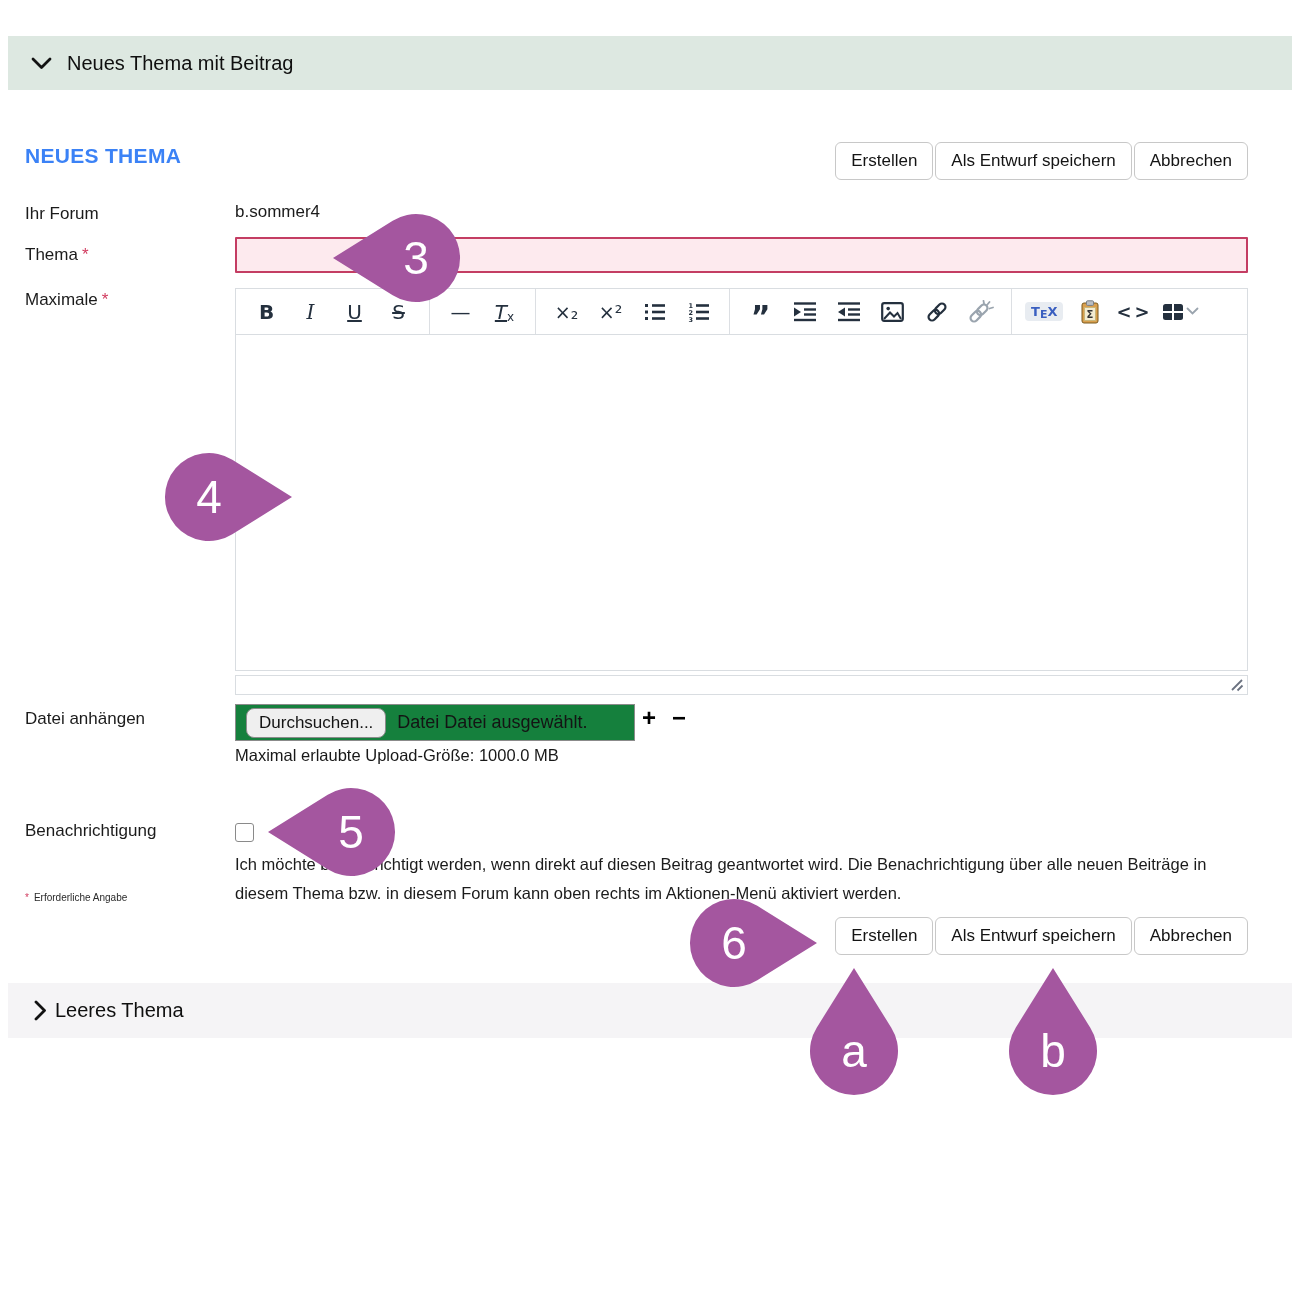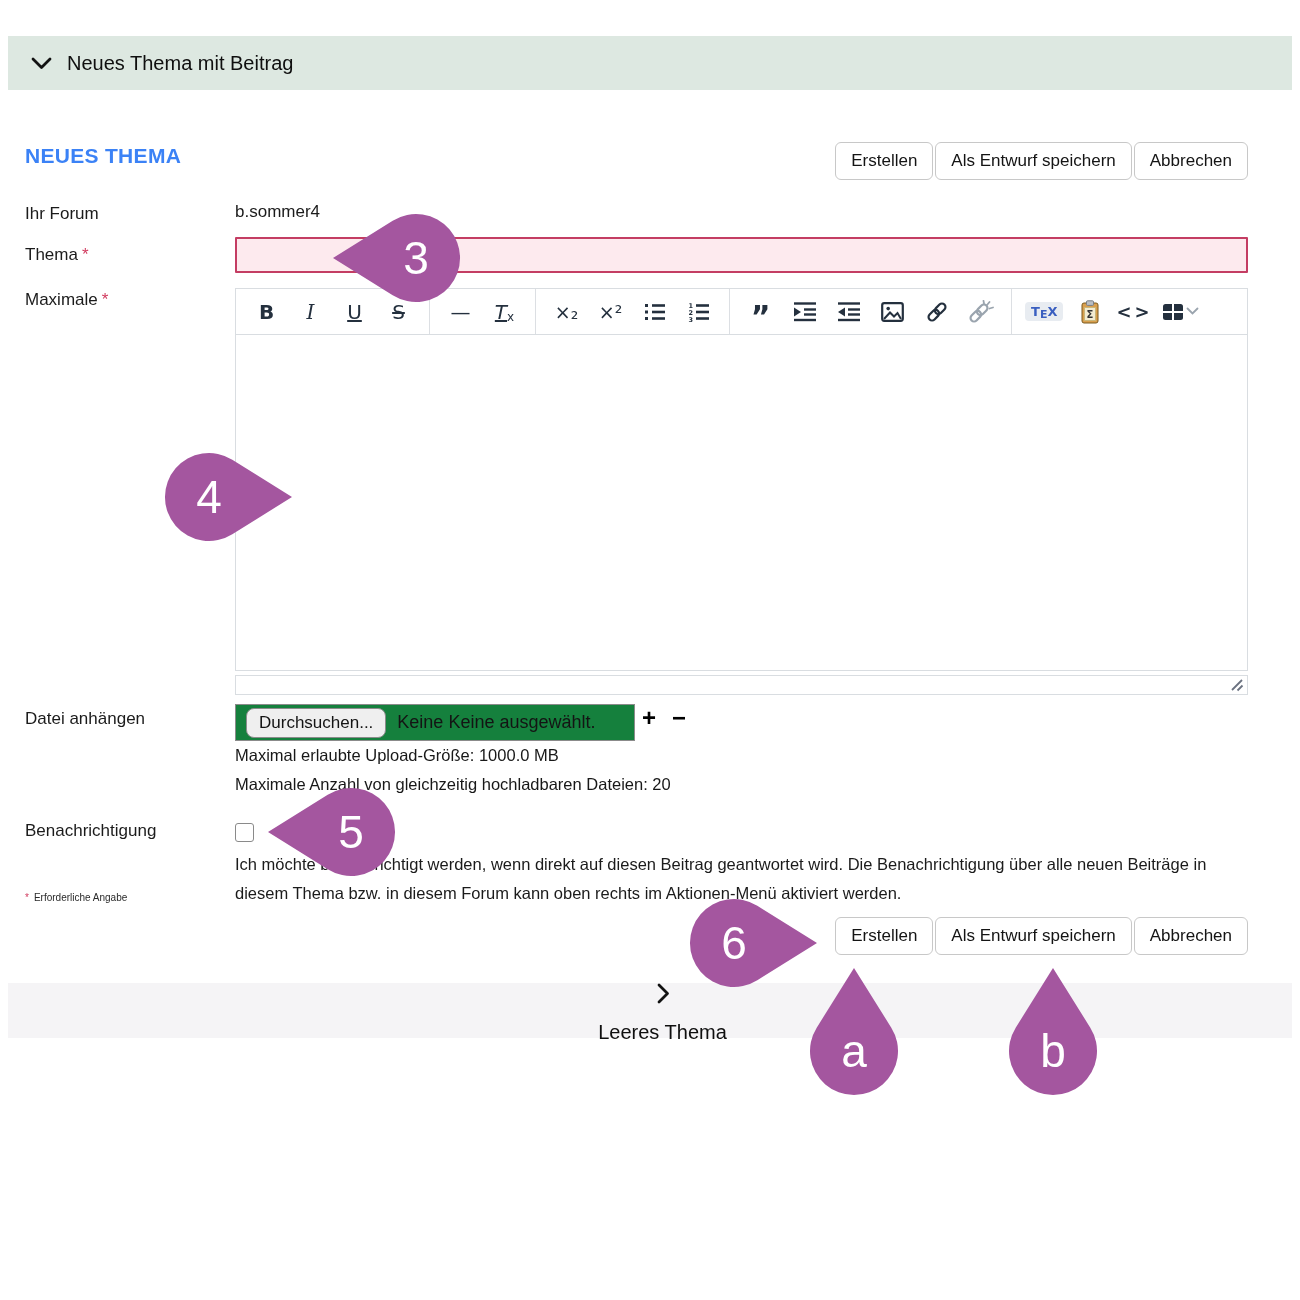--- a/index.html
+++ b/index.html
@@ -5,21 +5,21 @@
   * { margin:0; padding:0; box-sizing:border-box; }
   html,body { background:#fff; }
   .app { position:relative; width:1300px; height:1300px; background:#fff;
          font-family:"Liberation Sans",sans-serif; color:#1c1c1c; overflow:hidden;padding-left:22px; }
 
   
   .topbar { position:absolute; left:8px; top:36px; width:1284px; height:54px;
             background:#dde8e1; display:flex; align-items:center; gap:15px; padding-left:23px; }
   .topbar-title { font-size:20px; color:#0f0f0f; }
   .band { position:absolute; left:8px; top:983px; width:1284px; height:55px;
-          background:#f5f4f6; display:flex; align-items:center; gap:17px; padding-left:25px;flex-direction:column; }
+          background:#f5f4f6; display:flex; align-items:center; gap:8px; padding-left:25px; }
   .band-title { font-size:20px; color:#0f0f0f; }
 
   .page-title { position:absolute; left:25px; top:144px; font-size:21px; font-weight:bold;
                 color:#3b82f6; letter-spacing:.3px; }
 
   .btn-row { position:absolute; display:flex; gap:2px; }
   .btn-row.top { top:142px; right:52px; }
   .btn-row.bottom { top:917px; right:52px; }
   .btn { background:#fff; border:1px solid #c8c8c8; border-radius:6px; font-size:17px;
          padding:8px 15px; color:#141414; font-family:inherit; cursor:pointer; white-space:nowrap; }
@@ -278,28 +278,27 @@
             <line x1="12" y1="2" x2="2" y2="12"></line>
             <line x1="12.5" y1="7.5" x2="7.5" y2="12.5"></line>
           </g>
         </svg>
     </span>
   </div>
 
   <div class="flabel" style="top:709px">Datei anhängen</div>
   <div class="file-box">
     <button class="browse-btn">Durchsuchen...</button>
-    <span class="file-status">Keine Keine ausgewählt.</span>
+    <span class="file-status">Datei Datei ausgewählt.</span>
   </div>
   <div class="addrem">
     <span>+</span>
     <span>−</span>
   </div>
   <div class="note" style="top:746px">Maximal erlaubte Upload-Größe: 1000.0 MB</div>
-  <div class="note" style="top:775px">Maximale Anzahl von gleichzeitig hochladbaren Dateien: 20</div>
 
   <div class="flabel" style="top:821px">Benachrichtigung</div>
   <div class="checkbox"></div>
   <div class="notif-desc">Ich möchte benachrichtigt werden, wenn direkt auf diesen Beitrag geantwortet wird. Die Benachrichtigung über alle neuen Beiträge in diesem Thema bzw. in diesem Forum kann oben rechts im Aktionen-Menü aktiviert werden.</div>
 
   <div class="required-note">
     <span class="mark">*</span><span>Erforderliche Angabe</span>
   </div>
   <div class="btn-row bottom">
     <button class="btn">Erstellen</button>

